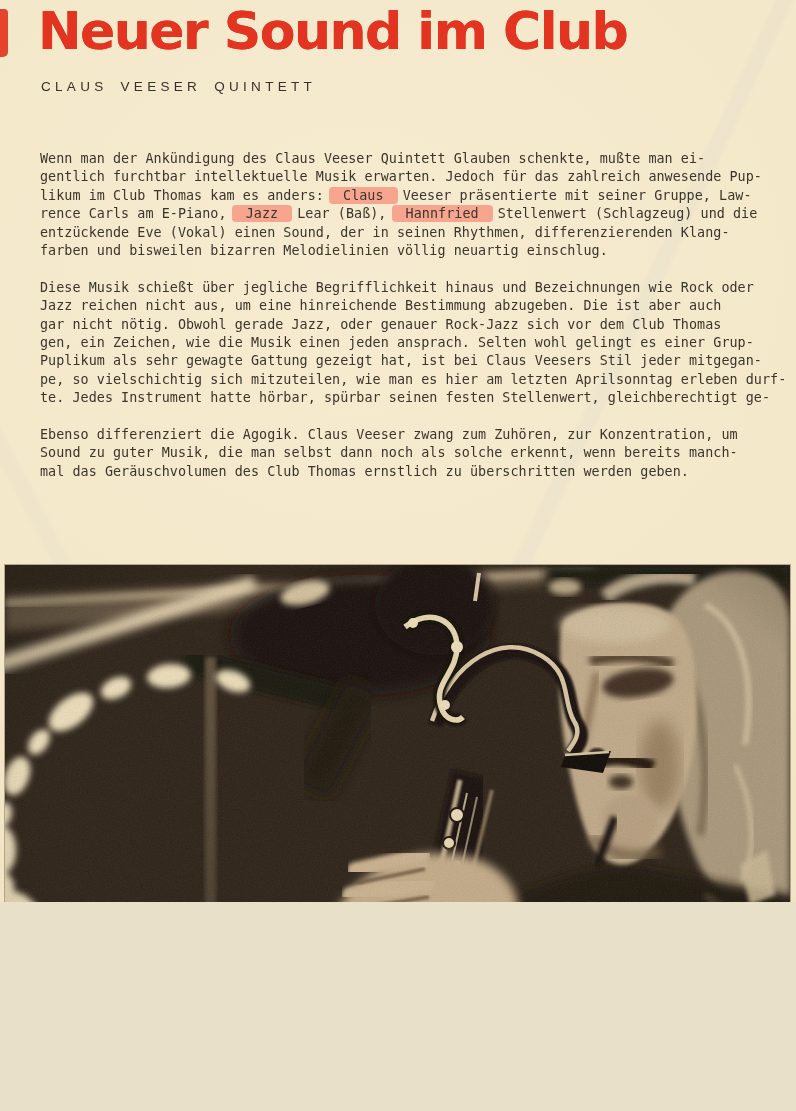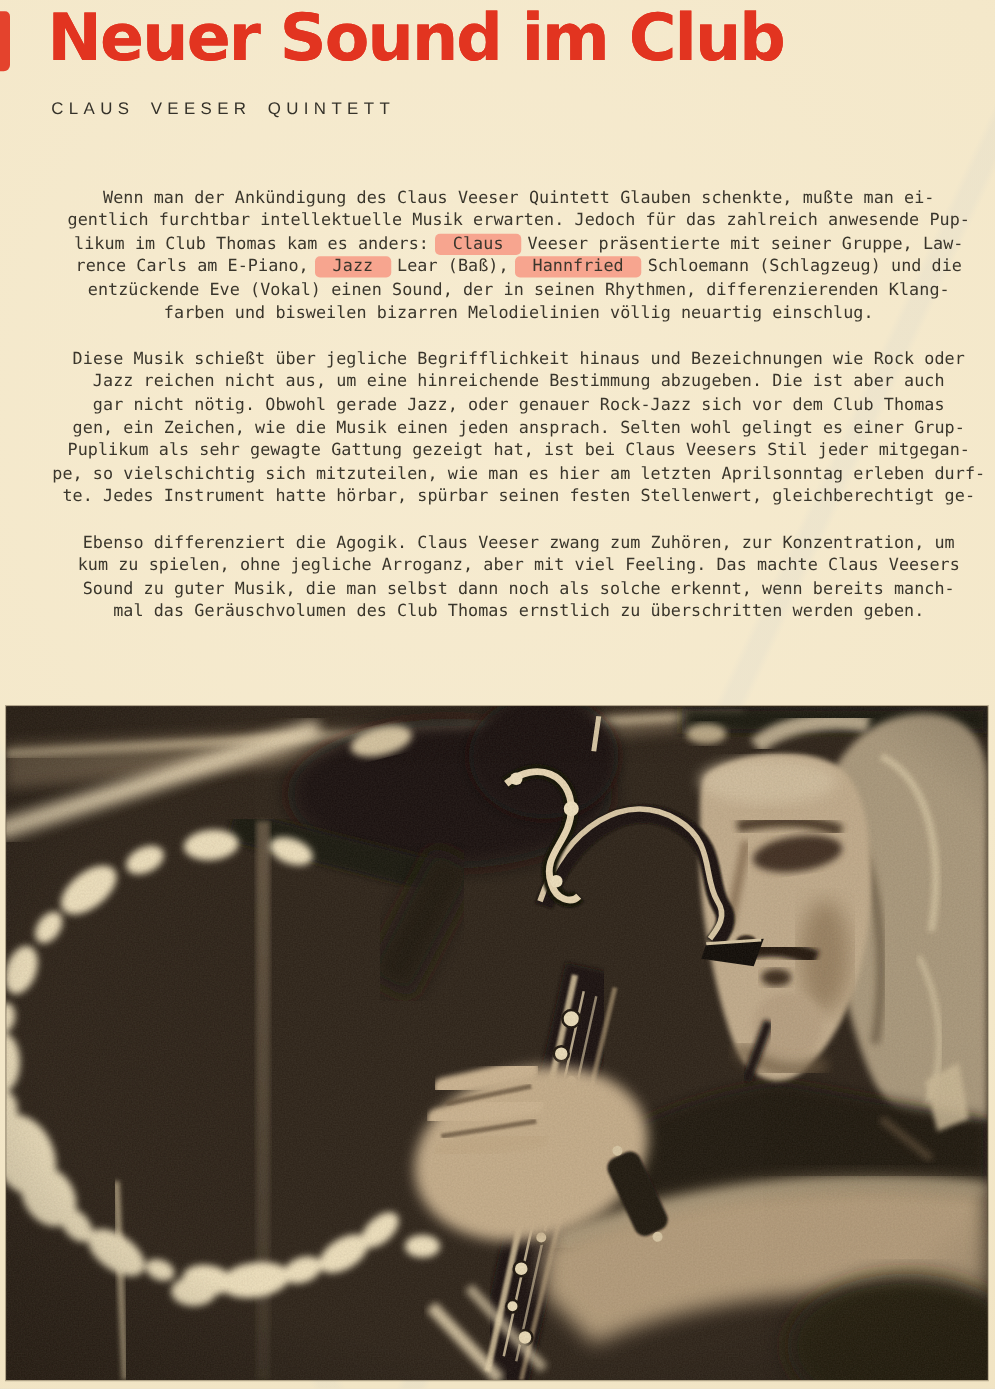--- a/index.html
+++ b/index.html
@@ -2,26 +2,25 @@
 <html lang="de" style="--paper: #f4e8ca; --accent: #e23420; --hl: #f7a58f; --ink: #3a362c;"><head>
 <meta charset="utf-8">
 <style>
   html,body{margin:0;padding:0;}
   body{
     width:796px;height:1111px;
     font-family:"DejaVu Sans",sans-serif;
     background:#e9e0c9;
   }
   .page{
-    position:relative;width:796px;height:1111px;overflow:hidden;
+    position:relative;width:796px;height:902px;overflow:hidden;
     background:
       linear-gradient(115deg, rgba(0,0,0,0) 0 63.5%, rgba(176,190,204,0.10) 64% 65%, rgba(0,0,0,0) 65.5%),
       linear-gradient(62deg, rgba(0,0,0,0) 0 18%, rgba(176,190,204,0.08) 18.5% 19.5%, rgba(0,0,0,0) 20%),
       radial-gradient(120% 90% at 45% 30%, #f6ebd0 0%, var(--paper) 55%, #f0e3c2 100%);
-    text-align: center;
   }
   .scan-mark{
     position:absolute;left:-3px;top:9px;width:11px;height:48px;
     background:var(--accent);border-radius:0 4px 5px 0;opacity:.92;
   }
   h1.title{
     position:absolute;left:38px;top:4px;margin:0;
     font-family:"DejaVu Sans",sans-serif;font-weight:bold;
     font-size:52px;line-height:1.05;letter-spacing:-1.5px;
     color:var(--accent);
@@ -63,36 +62,35 @@
 
   <h1 class="title">Neuer Sound im Club</h1>
 
   <div class="subtitle">CLAUS VEESER QUINTETT</div>
 
   <div class="body-text" id="article-body">
       <div class="para">
         <div class="line"><span>Wenn man der Ankündigung des Claus Veeser Quintett Glauben schenkte, mußte man ei-</span></div>
         <div class="line"><span>gentlich furchtbar intellektuelle Musik erwarten. Jedoch für das zahlreich anwesende Pup-</span></div>
         <div class="line"><span>likum im Club Thomas kam es anders: </span><span class="hl">Claus</span><span> Veeser präsentierte mit seiner Gruppe, Law-</span></div>
-        <div class="line"><span>rence Carls am E-Piano, </span><span class="hl">Jazz</span><span> Lear (Baß), </span><span class="hl">Hannfried</span><span> Schloemann (Schlagzeug) und die</span></div>
+        <div class="line"><span>rence Carls am E-Piano, </span><span class="hl">Jazz</span><span> Lear (Baß), </span><span class="hl">Hannfried</span><span> Stellenwert (Schlagzeug) und die</span></div>
         <div class="line"><span>entzückende Eve (Vokal) einen Sound, der in seinen Rhythmen, differenzierenden Klang-</span></div>
         <div class="line"><span>farben und bisweilen bizarren Melodielinien völlig neuartig einschlug.</span></div>
       </div>
       <div class="para">
         <div class="line"><span>Diese Musik schießt über jegliche Begrifflichkeit hinaus und Bezeichnungen wie Rock oder</span></div>
         <div class="line"><span>Jazz reichen nicht aus, um eine hinreichende Bestimmung abzugeben. Die ist aber auch</span></div>
         <div class="line"><span>gar nicht nötig. Obwohl gerade Jazz, oder genauer Rock-Jazz sich vor dem Club Thomas</span></div>
         <div class="line"><span>gen, ein Zeichen, wie die Musik einen jeden ansprach. Selten wohl gelingt es einer Grup-</span></div>
         <div class="line"><span>Puplikum als sehr gewagte Gattung gezeigt hat, ist bei Claus Veesers Stil jeder mitgegan-</span></div>
         <div class="line"><span>pe, so vielschichtig sich mitzuteilen, wie man es hier am letzten Aprilsonntag erleben durf-</span></div>
         <div class="line"><span>te. Jedes Instrument hatte hörbar, spürbar seinen festen Stellenwert, gleichberechtigt ge-</span></div>
       </div>
       <div class="para">
         <div class="line"><span>Ebenso differenziert die Agogik. Claus Veeser zwang zum Zuhören, zur Konzentration, um</span></div>
-        <div class="line"><span>kum zu spielen, ohne jegliche Arroganz, aber mit viel Feeling. Das machte Claus Veesers</span></div>
         <div class="line"><span>Sound zu guter Musik, die man selbst dann noch als solche erkennt, wenn bereits manch-</span></div>
         <div class="line"><span>mal das Geräuschvolumen des Club Thomas ernstlich zu überschritten werden geben.</span></div>
       </div>
     </div>
 
   <figure class="photo" role="img" aria-label="Schwarzweißfoto: grauhaariger Saxophonist spielt Tenorsaxophon neben Mikrofonständer und einem Ring aus Bühnenlichtern im Club Thomas">
     <svg viewBox="0 0 785 539" preserveAspectRatio="none">
       <defs>
         <filter id="b1">
             <feGaussianBlur stdDeviation="1"></feGaussianBlur>

